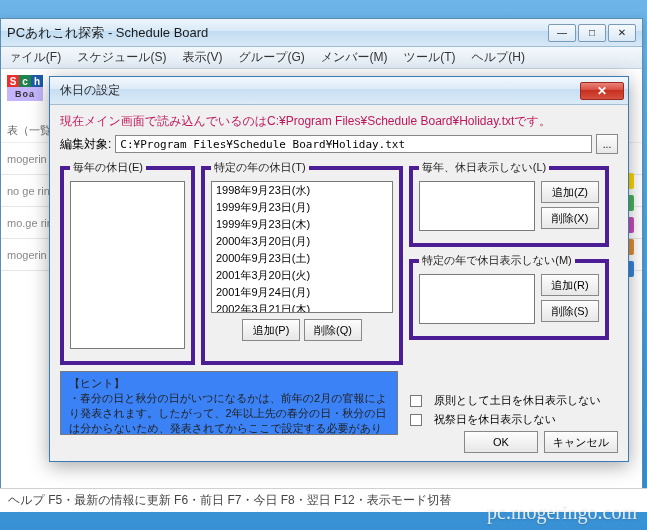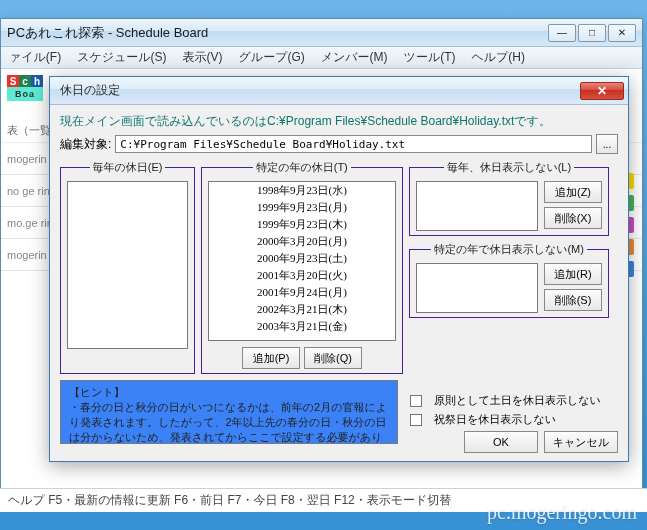--- a/index.html
+++ b/index.html
@@ -50,21 +50,21 @@
 .menubar .mitem { padding: 3px 8px; color: #333; }
 
 .logo-area {
   position: absolute;
   left: 6px; top: 56px;
   width: 36px; height: 36px;
 }
 .logo-top { display:flex; }
 .logo-sq { width:12px; height:12px; display:flex; align-items:center; justify-content:center; color:#fff; font-weight:bold; font-size:10px;}
 .l1{background:#e9302e;} .l2{background:#20834d;} .l3{background:#1d5aa9;}
-.logo-bot { background:#5eead4; height:14px; display:flex; align-items:center; justify-content:center; font-weight:bold; font-size:9px; color:#333; letter-spacing:1px;}
+.logo-bot { background:#c4b5fd; height:14px; display:flex; align-items:center; justify-content:center; font-weight:bold; font-size:9px; color:#333; letter-spacing:1px;}
 
 .bg-rows {
   position: absolute;
   left: 0; top: 100px; right: 0;
 }
 .bg-label { padding: 4px 6px; border-bottom: 1px solid #eee; color:#666; font-size:11px; }
 .bg-row {
   height: 32px; border-bottom: 1px solid #e5e5e5;
   display:flex; align-items:center; padding-left:6px;
   color:#888; font-size:11px;
@@ -114,21 +114,21 @@
   background: linear-gradient(180deg, #e9847a 0%, #d74b3e 45%, #c6301f 46%, #d4503f 100%);
   border: 1px solid #9c2a1d;
   border-radius: 2px;
   display: flex; align-items: center; justify-content: center;
   color: #fff; font-weight: bold;
 }
 .dlg-body {
   padding: 8px 10px;
 }
 .info-line {
-  font-size: 12px; color: #0f766e; margin-bottom: 4px;
+  font-size: 12px; color: #be185d; margin-bottom: 4px;
 }
 .path-row {
   display: flex; align-items: center; gap: 4px; margin-bottom: 6px;
 }
 .path-label { font-size: 12px; }
 .path-input {
   flex: 1;
   border: 1px solid #888;
   background: #fff;
   height: 18px;
@@ -143,24 +143,23 @@
   display:flex; align-items:center; justify-content:center;
   font-size: 10px;
 }
 
 .groups {
   display: grid;
   grid-template-columns: 135px 202px 200px;
   gap: 6px;
 }
 fieldset {
-  border: 1px solid #4c1d95;
-  padding: 6px 6px 4px 6px;
+  border: 4px solid #4c1d95;
+  padding: 6px 6px 12px 6px;
   position: relative;
-  text-align: center;
 }
 fieldset legend {
   font-size: 11px;
   padding: 0 3px;
   color: #222;
 }
 .listbox {
   width: 100%;
   border: 1px solid #7a7a7a;
   background: #fff;
@@ -180,21 +179,21 @@
   display: flex; align-items: center; justify-content: center;
   padding: 0 6px;
 }
 .right-col { display:flex; flex-direction:column; gap:6px; }
 .right-group .listbox { height: 50px; }
 .right-btns { display:flex; flex-direction:column; gap:4px; align-items:flex-end;}
 .right-flex { display:flex; gap:6px;border-radius:15px; }
 .right-flex .listbox { flex:1; }
 
 .g1 .listbox { height: 168px; }
-.g2 .listbox { height: 160px; font-family: Liberation Serif, serif; }
+.g2 .listbox { height: 132px; }
 
 .hint-box {
   margin-top: 6px;
   width: 338px;
   border: 1px solid #7a7a7a;
   background: #3b82f6;
   padding: 4px 8px;
   font-size: 11px;
   line-height: 1.35;
   color: #222;

